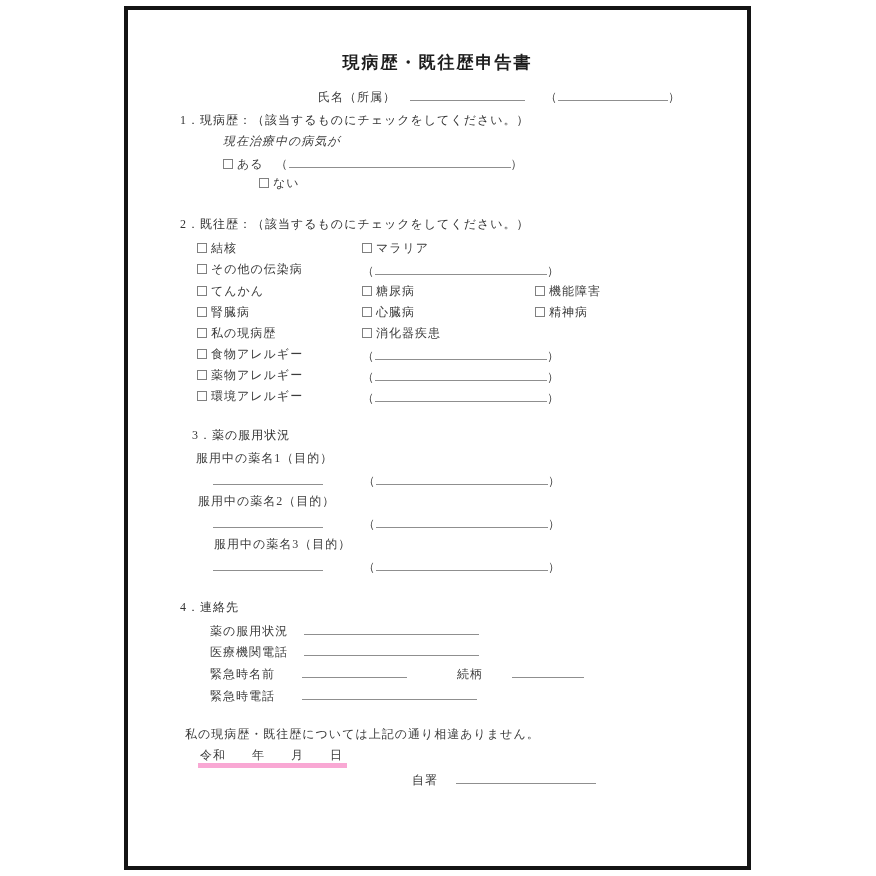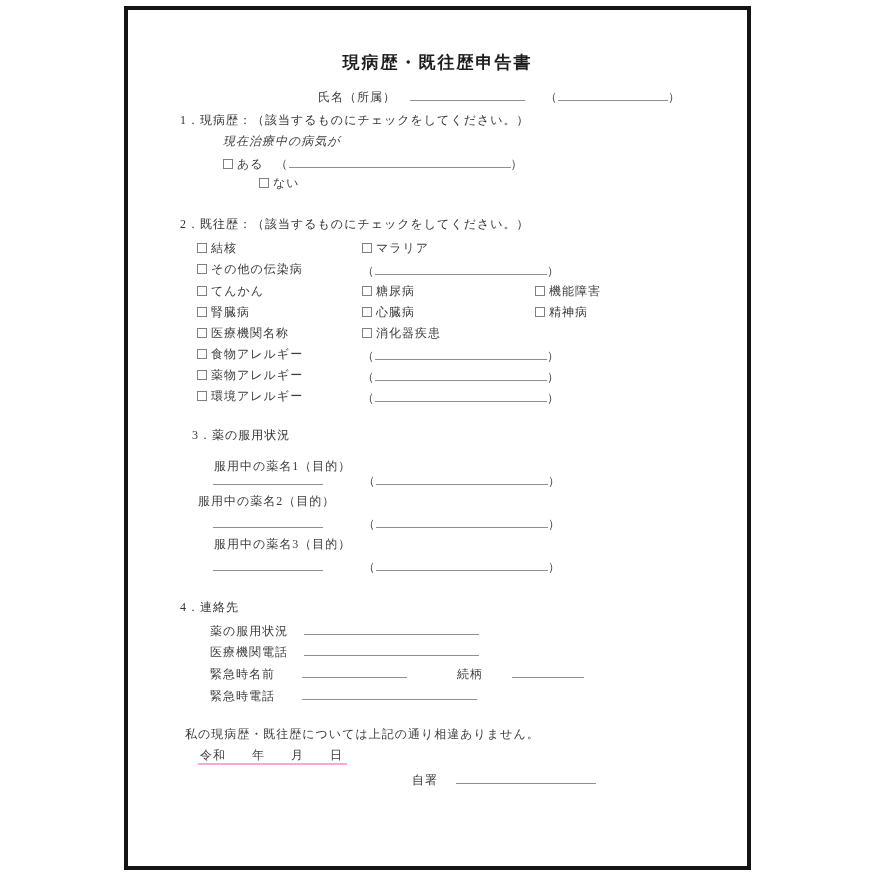--- a/index.html
+++ b/index.html
@@ -20,21 +20,21 @@
   .blank {
     display:inline-block; height:12px; vertical-align:baseline;
     border-bottom:1px solid #8f8f8f;
   }
   .cb {
     display:inline-block; width:8px; height:8px; border:1px solid #808080;
     margin-right:4px; vertical-align:-1px; background:#fff;
   }
   .sec { color:#333; }
   .ptext { color:#4a4a4a; }
-  .dateline { border-bottom:2px solid #f9a8d4; padding:0 4px 1px 2px; }
+  .dateline { border-bottom:5px solid #f9a8d4; padding:0 4px 1px 2px; }
 </style>
 </head>
 <body>
 
 <div class="page">
 
   <div class="abs title" style="top:46px;left:0;">現病歴・既往歴申告書</div>
 
   <div class="abs" style="top:78px;left:190px;">
     <span>氏名（所属）</span>
@@ -83,21 +83,21 @@
     <span class="cb"></span><span>腎臓病</span>
   </div>
   <div class="abs" style="top:295px;left:234px;">
     <span class="cb"></span><span>心臓病</span>
   </div>
   <div class="abs" style="top:295px;left:407px;">
     <span class="cb"></span><span>精神病</span>
   </div>
 
   <div class="abs" style="top:316px;left:69px;">
-    <span class="cb"></span><span>医療機関名称</span>
+    <span class="cb"></span><span>私の現病歴</span>
   </div>
   <div class="abs" style="top:316px;left:234px;">
     <span class="cb"></span><span>消化器疾患</span>
   </div>
 
   <div class="abs" style="top:337px;left:69px;">
     <span class="cb"></span><span>食物アレルギー</span>
   </div>
   <div class="abs" style="top:337px;left:234px;">
     <span class="ptext">（</span><span class="blank" style="width:172px;"></span><span class="ptext">）</span>
@@ -112,21 +112,21 @@
 
   <div class="abs" style="top:379px;left:69px;">
     <span class="cb"></span><span>環境アレルギー</span>
   </div>
   <div class="abs" style="top:379px;left:234px;">
     <span class="ptext">（</span><span class="blank" style="width:172px;"></span><span class="ptext">）</span>
   </div>
 
   <div class="abs sec" style="top:418px;left:52px;margin-left:12px;">3．薬の服用状況</div>
 
-  <div class="abs" style="top:441px;left:86px;margin-top:8px;">服用中の薬名1（目的）</div>
+  <div class="abs" style="top:441px;left:68px;">服用中の薬名1（目的）</div>
   <div class="abs" style="top:462px;left:85px;">
     <span class="blank" style="width:110px;"></span>
     <span class="ptext" style="margin-left:36px;">（</span><span class="blank" style="width:172px;"></span><span class="ptext">）</span>
   </div>
 
   <div class="abs" style="top:484px;left:70px;">服用中の薬名2（目的）</div>
   <div class="abs" style="top:505px;left:85px;">
     <span class="blank" style="width:110px;"></span>
     <span class="ptext" style="margin-left:36px;">（</span><span class="blank" style="width:172px;"></span><span class="ptext">）</span>
   </div>

